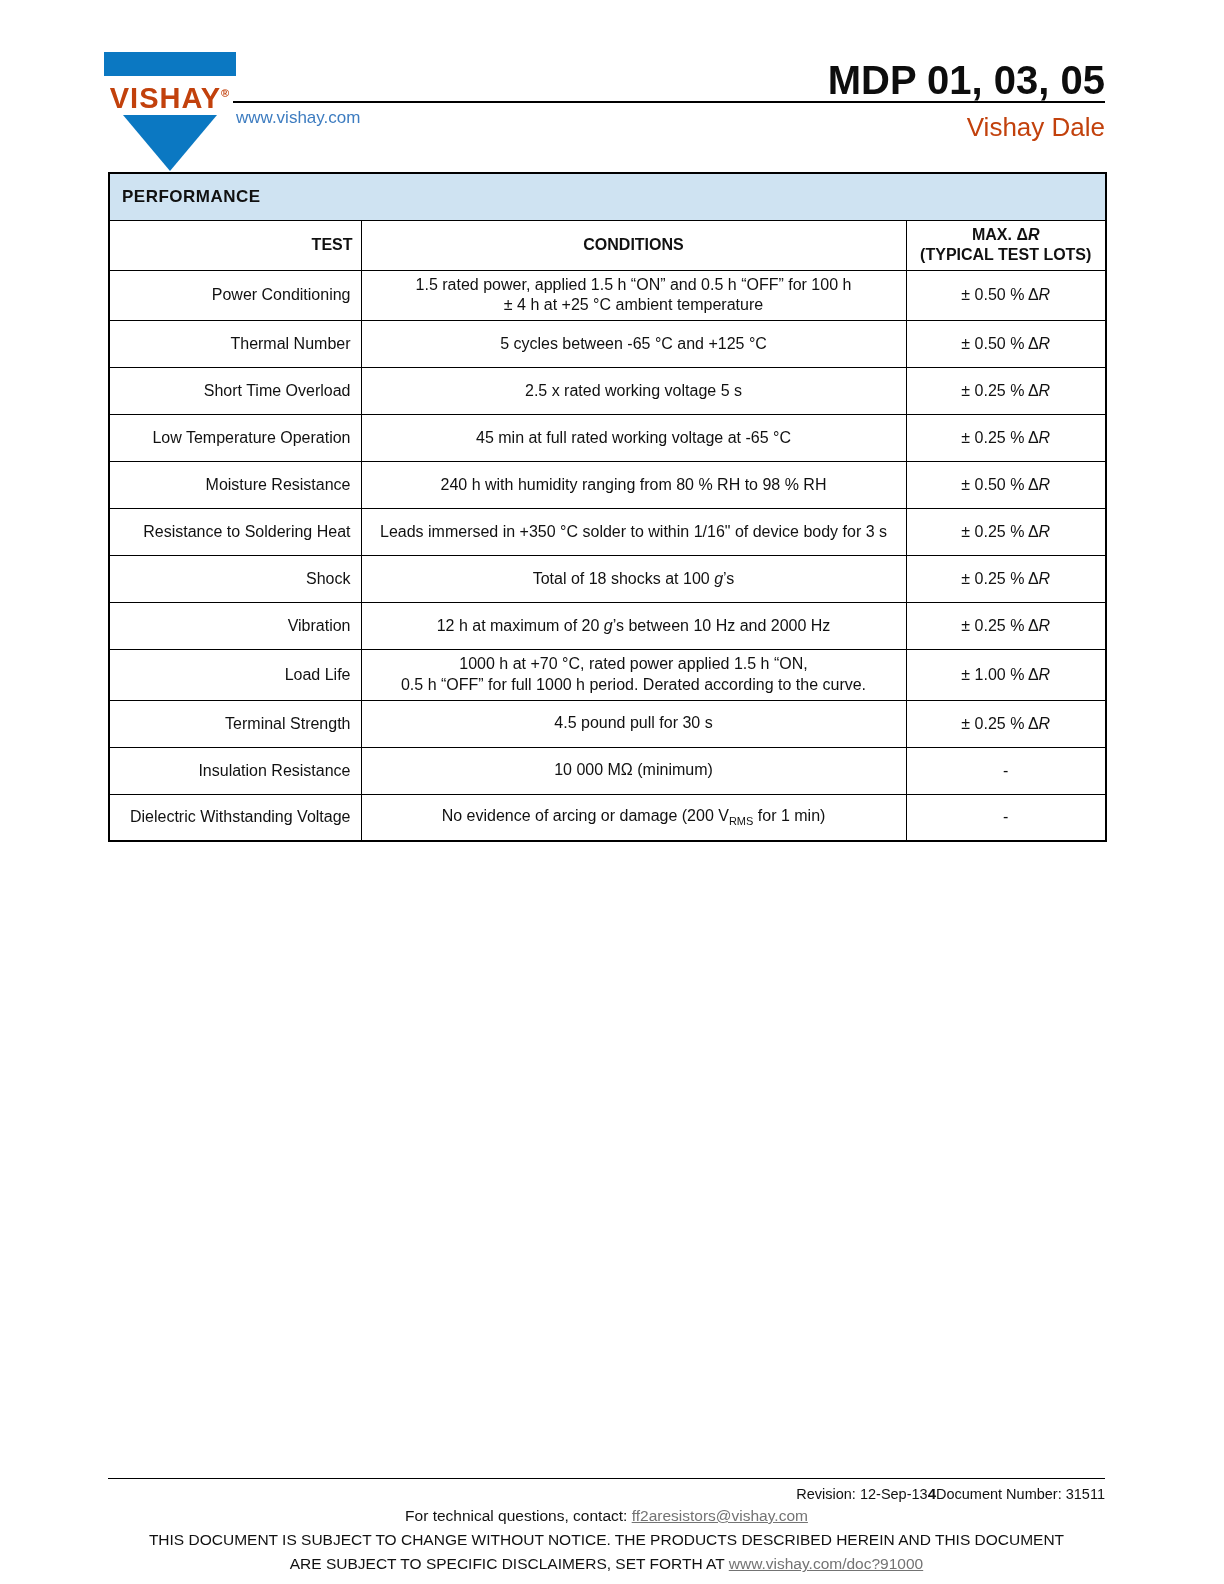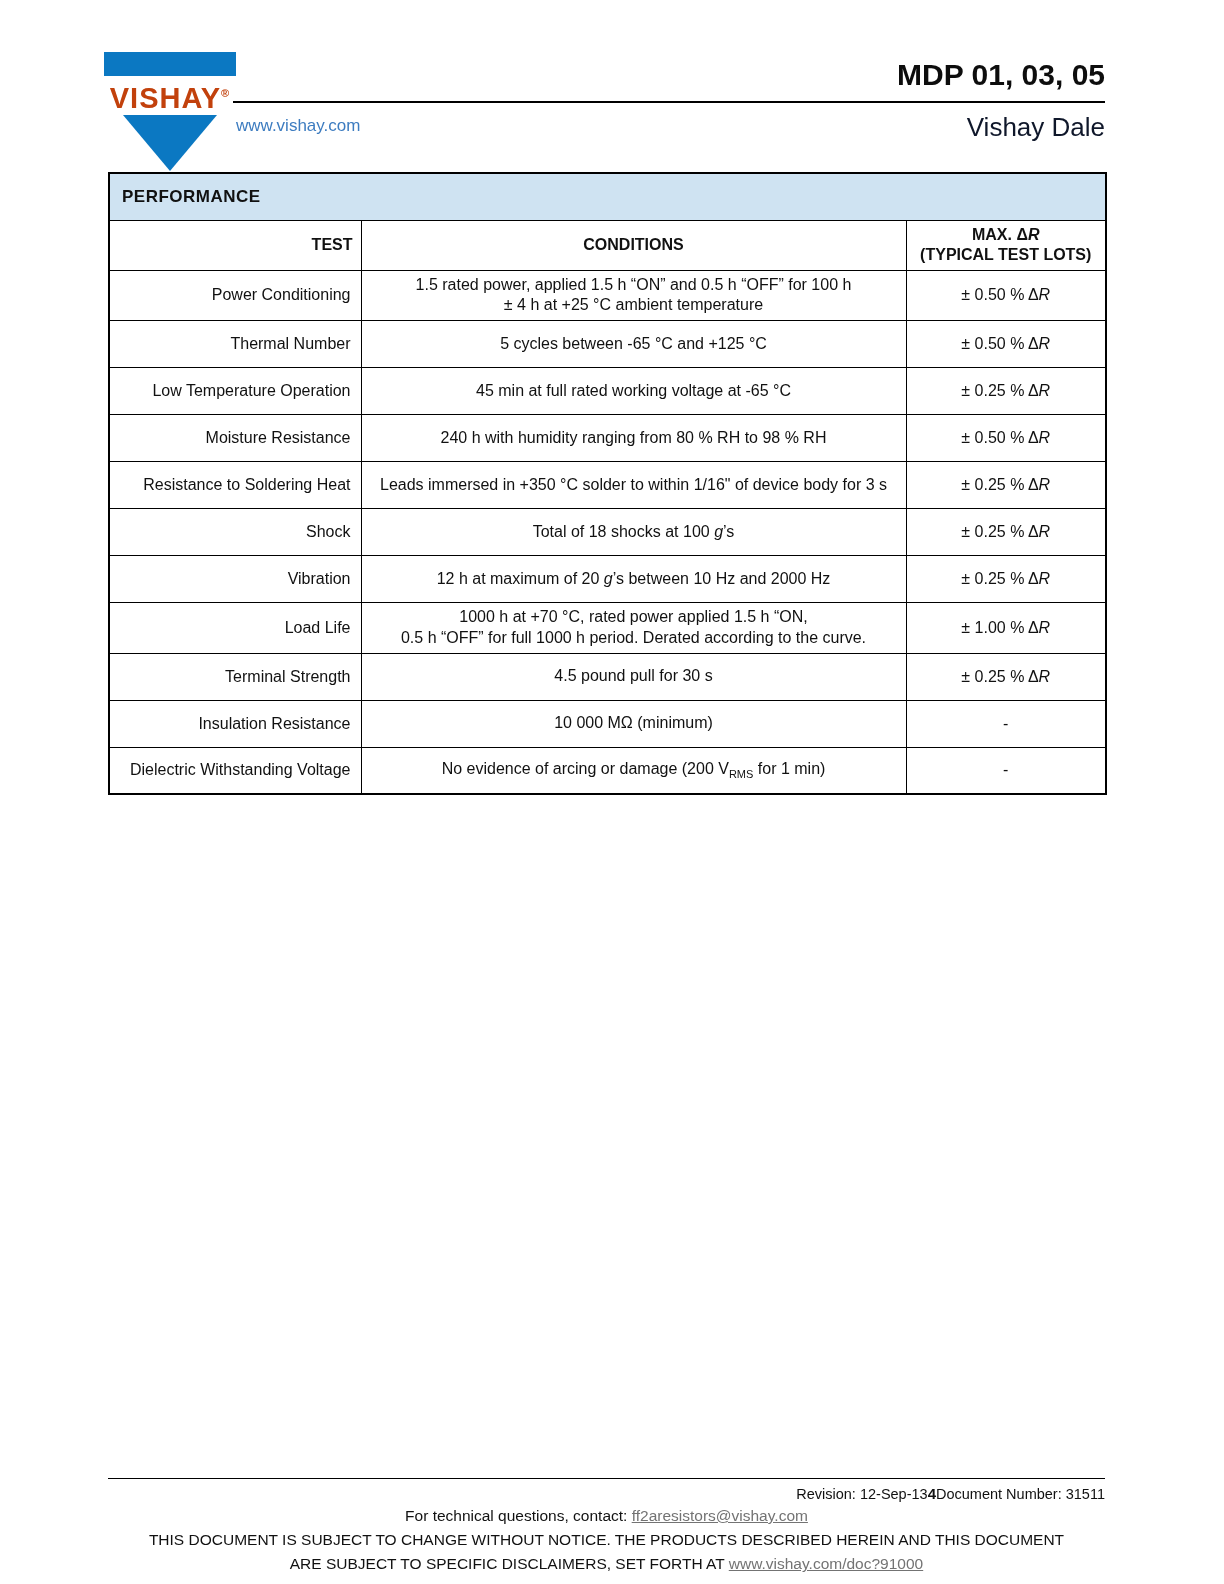--- a/index.html
+++ b/index.html
@@ -21,33 +21,33 @@
   .logo-word { color: #c2410c; font-weight: 700; font-size: 29px; letter-spacing: 1px; line-height: 30px; white-space: nowrap; }
   .logo-reg { font-size: 11px; vertical-align: super; }
   .logo-triangle {
     width: 0; height: 0; margin: 2px auto 0 auto;
     border-left: 47px solid transparent;
     border-right: 47px solid transparent;
     border-top: 56px solid #0b78c2;
   }
   .doc-title {
     position: absolute; right: 119px; top: 58px;
-    font-size: 30px; font-weight: 700; color: #0d0d0d;
+    font-size: 40px; font-weight: 700; color: #0d0d0d;
   }
   .header-rule {
     position: absolute; left: 233px; top: 101px;
     width: 872px; height: 2px; background: #000;
   }
   .site-link {
-    position: absolute; left: 236px; top: 116px;
+    position: absolute; left: 236px; top: 108px;
     font-size: 17px; color: #3d7cc0; text-decoration: none;
   }
   .doc-subtitle {
     position: absolute; right: 119px; top: 112px;
-    font-size: 26px; font-weight: 400; color: #0f172a;
+    font-size: 26px; font-weight: 400; color: #c2410c;
   }
 
   
   .table-wrap { position: absolute; left: 108px; top: 172px; width: 907px; }
   table { border-collapse: collapse; width: 100%; table-layout: fixed; }
   table, th, td { border: 1px solid #000; }
   table { border-width: 2px; }
   .band-cell {
     background: #cfe3f2;
     font-weight: 700;
@@ -116,20 +116,25 @@
         <td class="cell-cond">1.5 rated power, applied 1.5 h “ON” and 0.5 h “OFF” for 100 h
 ± 4 h at +25 °C ambient temperature</td>
         <td class="cell-max">± 0.50 % Δ<i>R</i></td>
       </tr>
       <tr>
         <td class="cell-test">Thermal Number</td>
         <td class="cell-cond">5 cycles between -65 °C and +125 °C</td>
         <td class="cell-max">± 0.50 % Δ<i>R</i></td>
       </tr>
       <tr>
+        <td class="cell-test">Short Time Overload</td>
+        <td class="cell-cond">2.5 x rated working voltage 5 s</td>
+        <td class="cell-max">± 0.25 % Δ<i>R</i></td>
+      </tr>
+      <tr>
         <td class="cell-test">Low Temperature Operation</td>
         <td class="cell-cond">45 min at full rated working voltage at -65 °C</td>
         <td class="cell-max">± 0.25 % Δ<i>R</i></td>
       </tr>
       <tr>
         <td class="cell-test">Moisture Resistance</td>
         <td class="cell-cond">240 h with humidity ranging from 80 % RH to 98 % RH</td>
         <td class="cell-max">± 0.50 % Δ<i>R</i></td>
       </tr>
       <tr>

